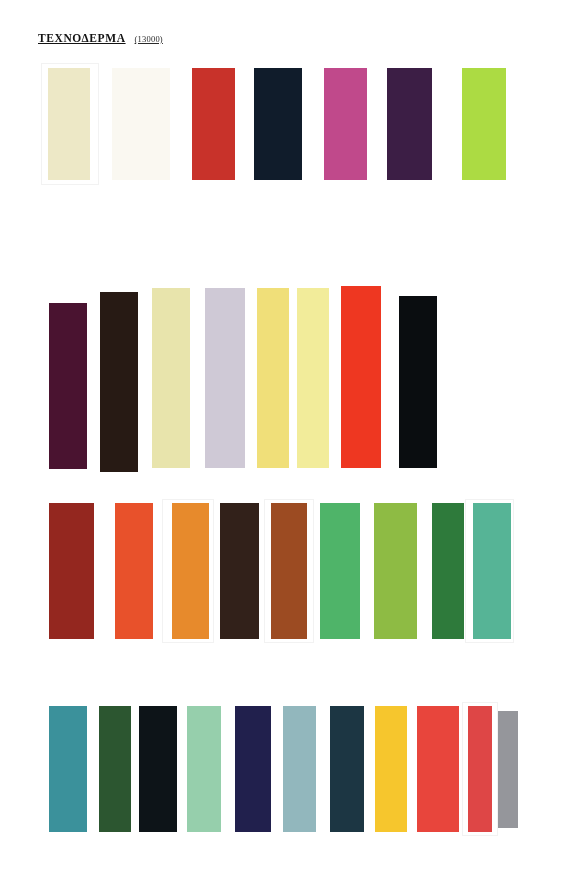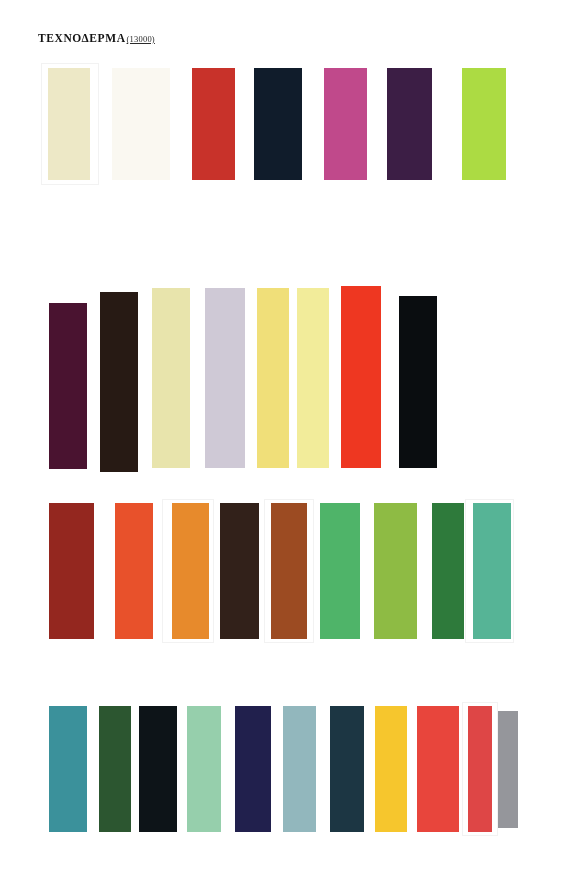--- a/index.html
+++ b/index.html
@@ -32,28 +32,29 @@
     top: 29px;
     white-space: nowrap;
     line-height: 1;
   }
   .heading-name {
     font-family: "Liberation Serif", serif;
     font-weight: bold;
     font-size: 11.5px;
     letter-spacing: 0.6px;
     color: #131313;
+    text-decoration: underline;
   }
   .heading-code {
     font-family: "Liberation Serif", serif;
     font-weight: normal;
     font-size: 8.5px;
     letter-spacing: 0.2px;
     color: #2a2a2a;
-    margin-left: 1px;
+    margin-left: 9px;
     text-decoration: underline;
   }
 
   
   .swatch-row {
     position: absolute;
     left: 0;
     width: 570px;
   }
   .swatch {

